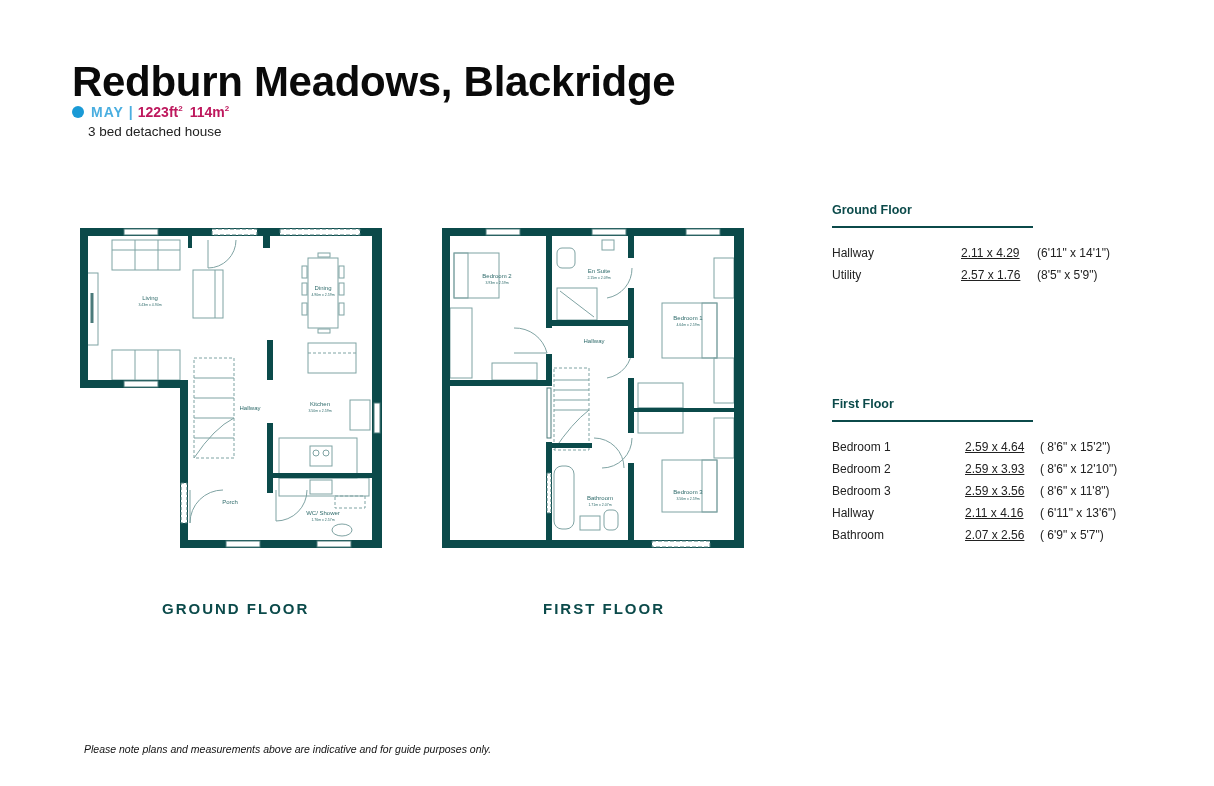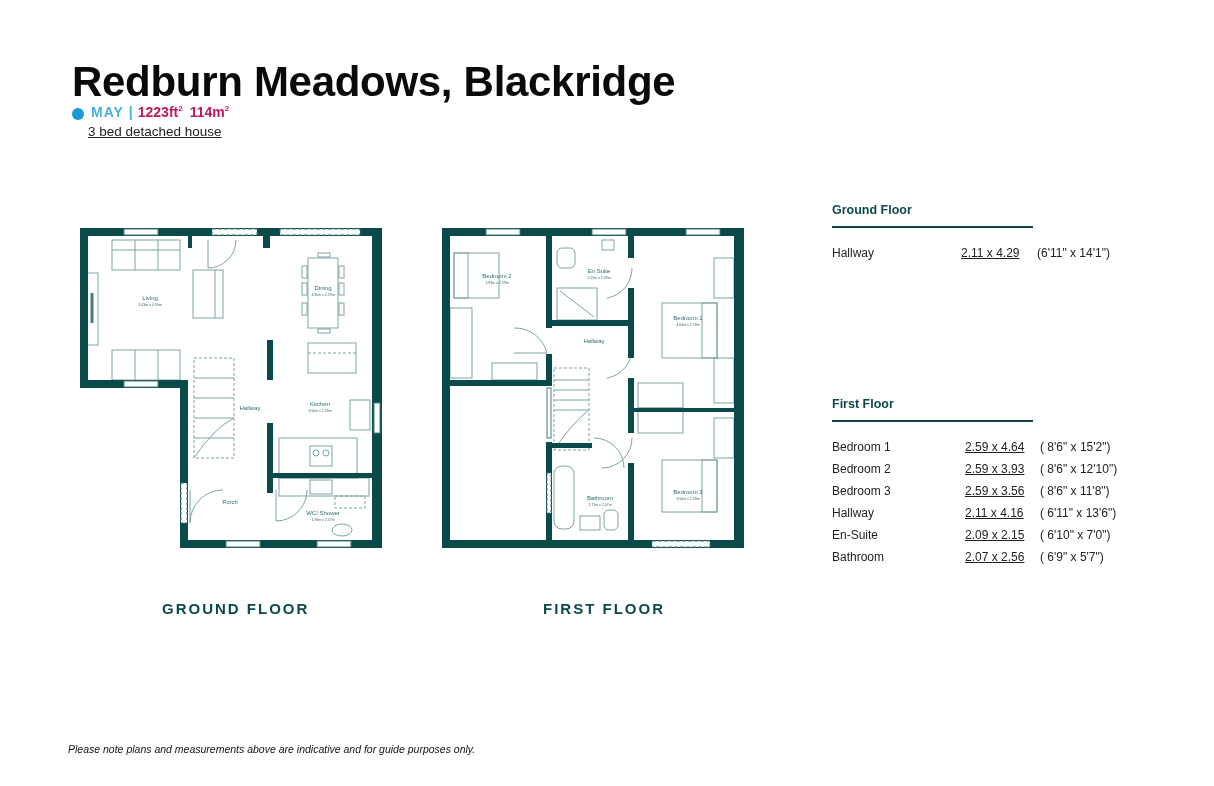--- a/index.html
+++ b/index.html
@@ -1,27 +1,27 @@
 <!DOCTYPE html>
 <html><head>
 <meta charset="utf-8">
 <style>
   * { box-sizing: border-box; margin: 0; padding: 0; }
   html, body { width: 1214px; height: 786px; background: #ffffff; overflow: hidden; }
   body { position: relative; font-family: "Liberation Sans", "DejaVu Sans", sans-serif; color: #111; }
 
   .title { position: absolute; left: 72px; top: 58px; font-size: 42px; font-weight: bold; color: #0a0a0a; letter-spacing: -0.3px; }
-  .subline { position: absolute; left: 72px; top: 104px; display: flex; align-items: flex-end; font-size: 14px; font-weight: bold; }
+  .subline { position: absolute; left: 72px; top: 104px; display: flex; align-items: center; font-size: 14px; font-weight: bold; }
   .dot { width: 12px; height: 12px; border-radius: 50%; background: #1a9ad6; margin-right: 7px; }
   .plan-name { color: #4aaee0; letter-spacing: 1px; }
   .sep { color: #4aaee0; margin: 0 5px; }
   .area { color: #be185d; }
   .area sup { font-size: 8px; vertical-align: 6px; }
   .area .gap { display: inline-block; width: 7px; }
-  .desc { position: absolute; left: 88px; top: 124px; font-size: 13.5px; color: #222; text-decoration: underline; }
+  .desc { position: absolute; left: 88px; top: 124px; font-size: 13.5px; color: #222; }
 
   .plan { position: absolute; }
   .plan svg { display: block; }
   #ground-plan { left: 80px; top: 228px; width: 302px; height: 320px; }
   #first-plan { left: 442px; top: 228px; width: 302px; height: 320px; }
 
   .floor-caption { position: absolute; top: 600px; font-size: 15px; font-weight: bold; color: #0b4a4a; letter-spacing: 2px; }
   #cap-ground { left: 162px; }
   #cap-first { left: 543px; }
 
@@ -30,21 +30,21 @@
   .spec .rule { width: 201px; height: 1.5px; background: #0b4a4a; margin-bottom: 14px; }
   .spec .row { display: flex; font-size: 12px; color: #222; height: 22px; align-items: center; }
   .spec .r-name { width: 129px; white-space: nowrap; }
   .spec .r-m { width: 76px; white-space: nowrap; text-decoration: underline; }
   .spec .r-ft { white-space: nowrap; }
   #spec-ground { top: 203px; }
   #spec-first { top: 397px; }
   #spec-first .r-name { width: 133px; }
   #spec-first .r-m { width: 75px; }
 
-  .footnote { position: absolute; left: 68px; top: 743px; font-size: 10.5px; font-style: italic; color: #111; }
+  .footnote { position: absolute; left: 84px; top: 743px; font-size: 10.5px; font-style: italic; color: #111; }
 
   .rlabel { font-family: "Liberation Sans", sans-serif; fill: #2f6b6b; }
 </style>
 </head>
 <body>
 
 <h1 class="title">Redburn Meadows, Blackridge</h1>
 
 <div class="subline">
   <span class="dot"></span>
@@ -232,20 +232,25 @@
 <div class="floor-caption" id="cap-first">FIRST FLOOR</div>
 
 <div class="spec" id="spec-ground">
   <h3>Ground Floor</h3>
   <div class="rule"></div>
   <div class="row">
     <span class="r-name">Hallway</span>
     <span class="r-m">2.11 x 4.29</span>
     <span class="r-ft">(6'11" x 14'1")</span>
   </div>
+  <div class="row">
+    <span class="r-name">Utility</span>
+    <span class="r-m">2.57 x 1.76</span>
+    <span class="r-ft">(8'5" x 5'9")</span>
+  </div>
 </div>
 
 <div class="spec" id="spec-first">
   <h3>First Floor</h3>
   <div class="rule"></div>
   <div class="row">
     <span class="r-name">Bedroom 1</span>
     <span class="r-m">2.59 x 4.64</span>
     <span class="r-ft">( 8'6" x 15'2")</span>
   </div>
@@ -258,24 +263,19 @@
     <span class="r-name">Bedroom 3</span>
     <span class="r-m">2.59 x 3.56</span>
     <span class="r-ft">( 8'6" x 11'8")</span>
   </div>
   <div class="row">
     <span class="r-name">Hallway</span>
     <span class="r-m">2.11 x 4.16</span>
     <span class="r-ft">( 6'11" x 13'6")</span>
   </div>
   <div class="row">
-    <span class="r-name">En-Suite</span>
-    <span class="r-m">2.09 x 2.15</span>
-    <span class="r-ft">( 6'10" x 7'0")</span>
-  </div>
-  <div class="row">
     <span class="r-name">Bathroom</span>
     <span class="r-m">2.07 x 2.56</span>
     <span class="r-ft">( 6'9" x 5'7")</span>
   </div>
 </div>
 
 <div class="footnote">Please note plans and measurements above are indicative and for guide purposes only.</div>
 
 </body></html>

